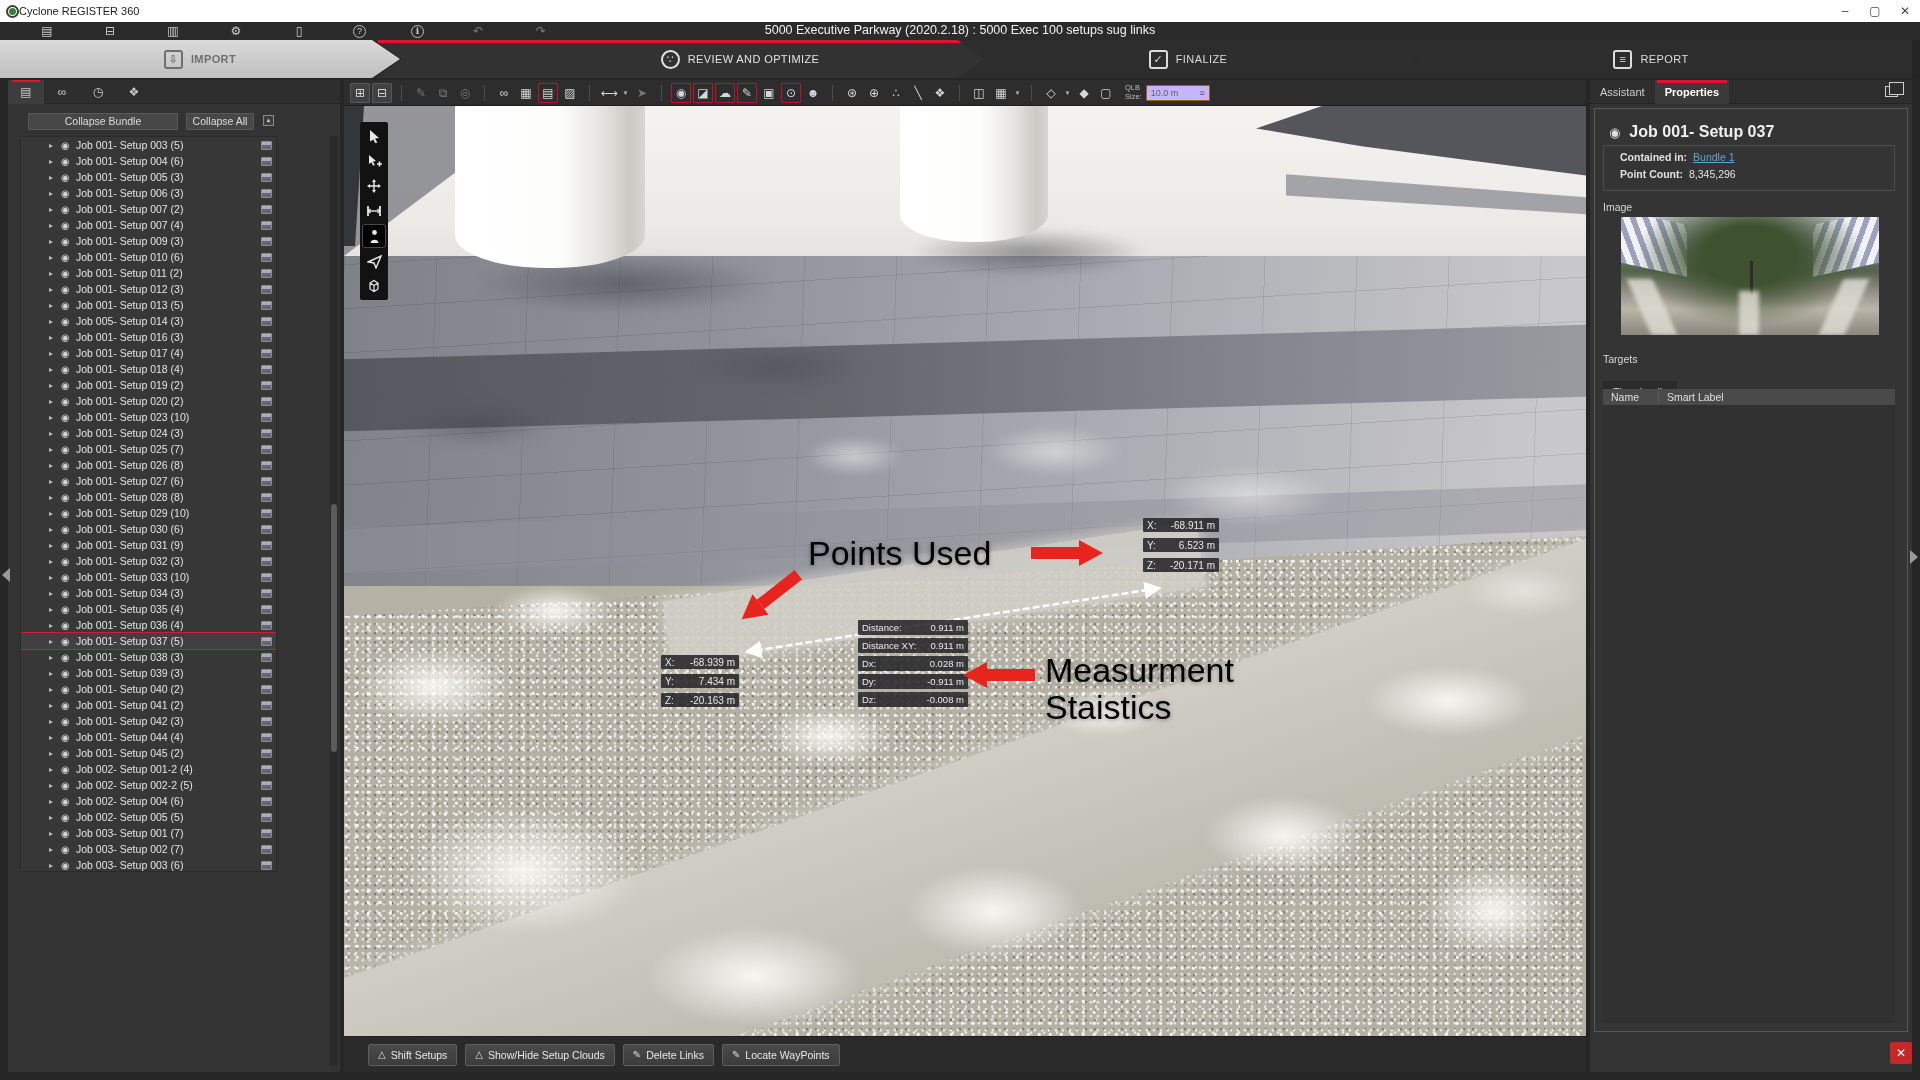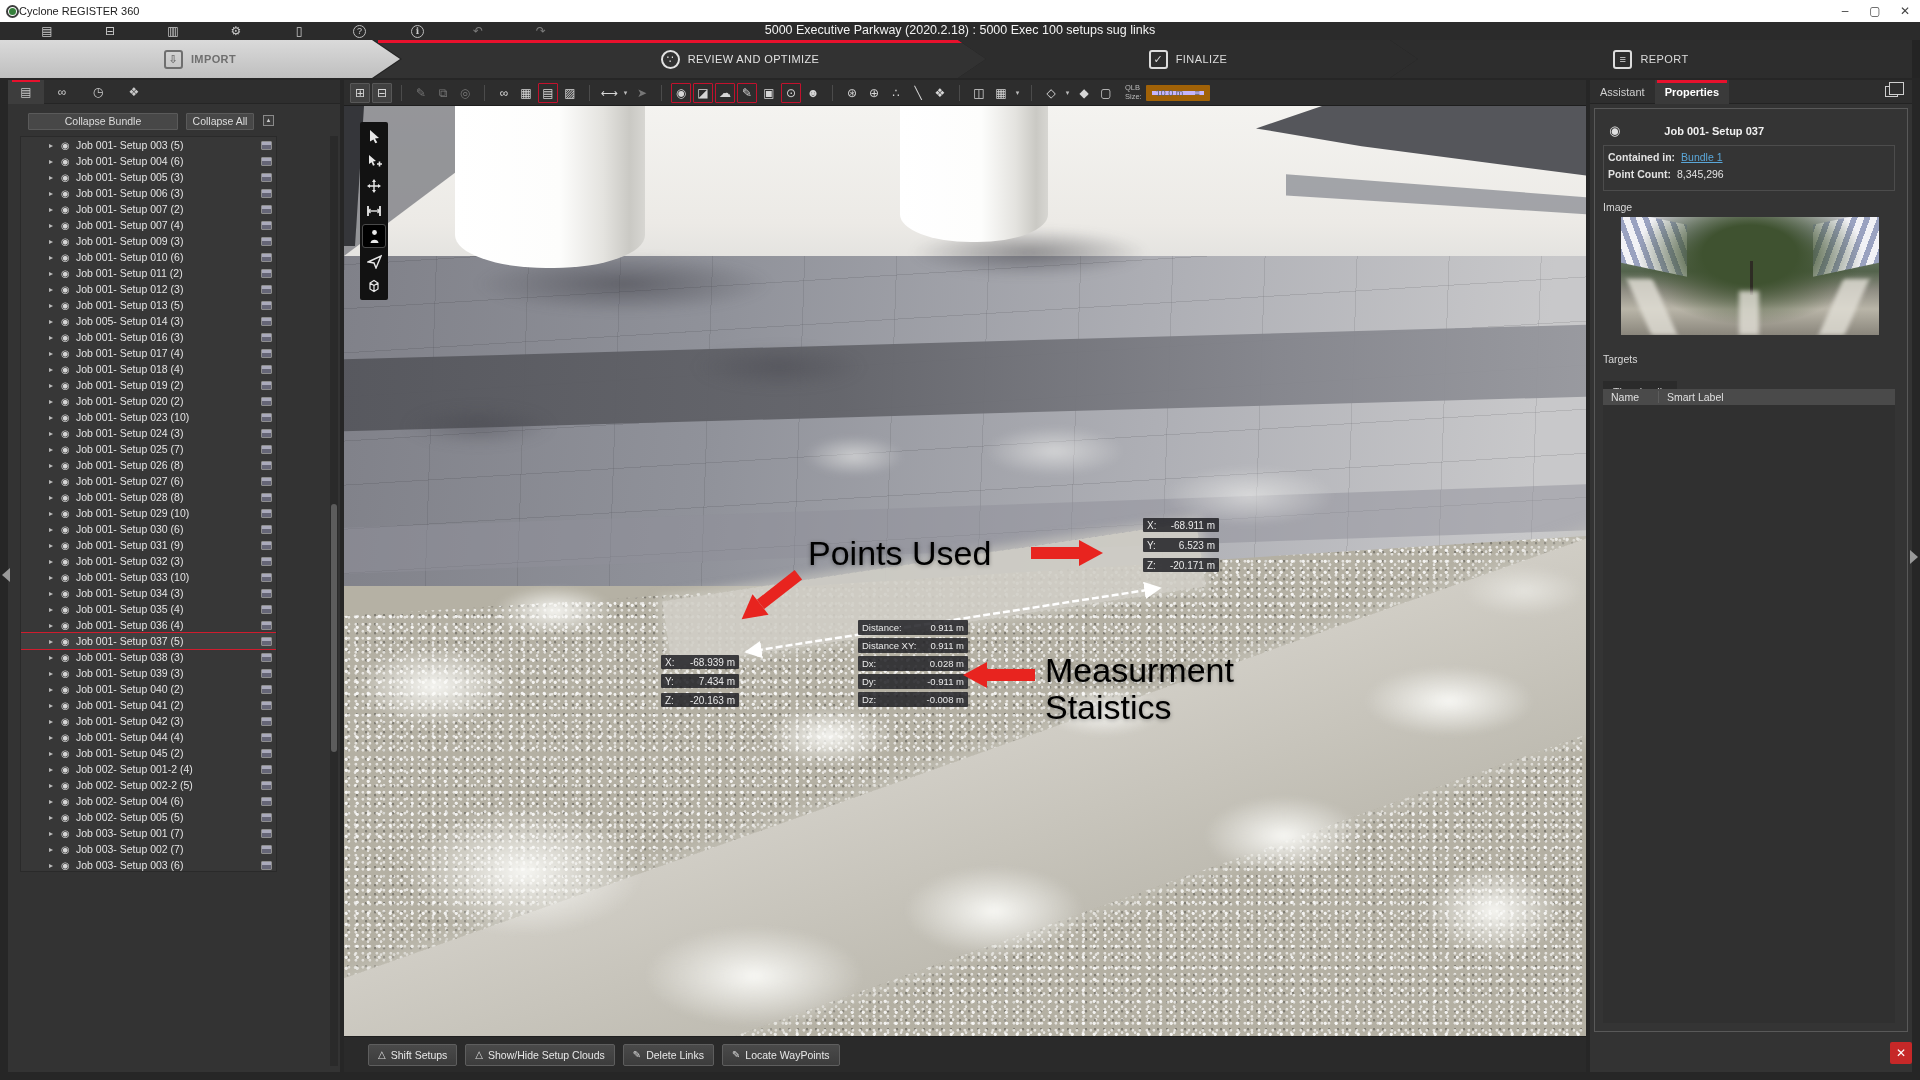--- a/index.html
+++ b/index.html
@@ -59,21 +59,21 @@
   #vtoolbar { position:absolute; left:0; top:0; right:0; height:26px; background:#2d2d2d; border-bottom:1px solid #1e1e1e; display:flex; align-items:center; gap:5px; padding-left:6px; }
   .tgrp { display:flex; align-items:center; gap:2px; }
   .tsep { width:1px; height:16px; background:#4b4b4b; margin:0 4px; }
   .tbi { width:20px; height:20px; display:grid; place-items:center; color:#d6d6d6; font-size:12px; border:1px solid transparent; border-radius:1px; }
   .tbi.raised { background:#414141; border-color:#585858; }
   .tbi.dim .g { color:#777777; }
   .tbi.red { border-color:#c3112d; }
   .tbi.caret { width:9px; font-size:7px; color:#bbbbbb; }
   #qlb { display:flex; align-items:center; gap:4px; margin-left:4px; }
   #qlb .qlbl { font-size:7.5px; line-height:1.15; color:#bbbbbb; text-align:left; }
-  #qlb-select { width:64px; height:16px; background:#c4b5fd; border:6px solid #a16207; color:#5d6164; font-size:9px; display:flex; align-items:center; justify-content:space-between; padding:0 4px; border-radius:1px; }
+  #qlb-select { width:64px; height:16px; background:#c4b5fd; border:1px solid #a16207; color:#5d6164; font-size:9px; display:flex; align-items:center; justify-content:space-between; padding:0 4px; border-radius:1px; }
 
   
   #scene { position:absolute; left:0; top:26px; right:0; bottom:36px; overflow:hidden; background:#b5b1a4; }
   .abs { position:absolute; }
   #sc-top { left:0; top:0; width:100%; height:260px; background:linear-gradient(180deg,#f4f3f0,#eceae6 45%,#dadad8 75%,#bcbcc0 100%); }
   #sc-wedge { left:0; top:0; width:200px; height:150px; background:#84858a; clip-path:polygon(0 0,100% 0,0 100%); opacity:.85; }
   #sc-sliver { left:0; top:0; width:20px; height:140px; background:#35363a; clip-path:polygon(0 0,100% 0,55% 100%,0 100%); }
   #sc-tr { right:0; top:0; width:330px; height:112px; background:#55565b; clip-path:polygon(0 20%,20% 0,100% 0,100% 62%,32% 36%); }
   #sc-tr2 { right:0; top:30px; width:300px; height:85px; background:#8f9197; clip-path:polygon(0 45%,100% 72%,100% 92%,0 70%); opacity:.8; }
   #tiles { left:0; top:150px; width:100%; height:330px; background:linear-gradient(96deg,#808189,#90929a 30%,#aeafb5 65%,#c8c8ca 95%);
@@ -145,22 +145,22 @@
   #rpanel { position:absolute; left:1590px; top:80px; width:322px; bottom:8px; background:#333333; }
   #rp-tabs { position:absolute; left:0; top:0; right:0; height:24px; display:flex; background:#2e2e2e; border-bottom:1px solid #232323; }
   .rtab { padding:0 10px; height:24px; line-height:24px; font-size:11px; color:#cfcfcf; position:relative; }
   .rtab.active { background:#3a3a3a; color:#ffffff; font-weight:bold; }
   .rtab.active::before { content:""; position:absolute; left:2px; right:2px; top:0; height:3px; background:#e8112d; }
   .stack-ico { position:absolute; right:14px; top:6px; width:13px; height:11px; border:1px solid #cfcfcf; }
   .stack-ico::after { content:""; position:absolute; left:3px; top:-5px; width:13px; height:11px; border:1px solid #cfcfcf; background:#2e2e2e; }
   #rp-box { position:absolute; left:4px; right:4px; top:28px; height:924px; border:1px solid #595959; background:#343434; }
   #rp-head { position:absolute; left:14px; top:14px; display:flex; align-items:center; gap:9px; color:#f0f0f0; }
   #rp-head .ttgt2 { color:#e0e0e0; font-size:13px; }
-  #rp-head .htxt { font-size:11px; font-weight:bold;margin-left:35px; }
-  #rp-info { position:absolute; left:8px; right:12px; top:36px; height:46px; border:1px solid #4c4c4c; padding:5px 4px; font-size:10.5px; color:#e2e2e2; }
+  #rp-head .htxt { font-size:16px; font-weight:bold; }
+  #rp-info { position:absolute; left:8px; right:12px; top:36px; height:46px; border:1px solid #4c4c4c; padding:5px 16px; font-size:10.5px; color:#e2e2e2; }
   #rp-info .row { display:flex; gap:6px; margin-bottom:5px; }
   #rp-info .lbl { font-weight:bold; }
   #rp-info a { color:#5aa7d9; text-decoration:underline; }
   .rp-sec { position:absolute; left:8px; font-size:10.5px; color:#d8d8d8; }
   #rp-img-label { top:92px; }
   #pano-thumb { position:absolute; left:26px; top:108px; width:258px; height:118px; overflow:hidden; background:linear-gradient(180deg,#c8c9cf 0%,#9aa0a8 16%,#6d7a6a 30%,#53634c 46%,#8f8d83 62%,#b9b5a8 78%,#8a867c 100%); }
   .awn { position:absolute; top:0; width:74px; height:52px; background:repeating-linear-gradient(68deg,#f2f2f6 0 7px,#9aa2c0 7px 13px); }
   #awn-l { left:-8px; transform:skewY(12deg); }
   #awn-r { right:-8px; transform:skewY(-12deg); background:repeating-linear-gradient(-68deg,#f2f2f6 0 7px,#9aa2c0 7px 13px); }
   #canopy { position:absolute; left:0; top:0; right:0; bottom:0; background:radial-gradient(ellipse at 50% 32%,#3f5230 0 26%,rgba(63,82,48,0) 62%); }

